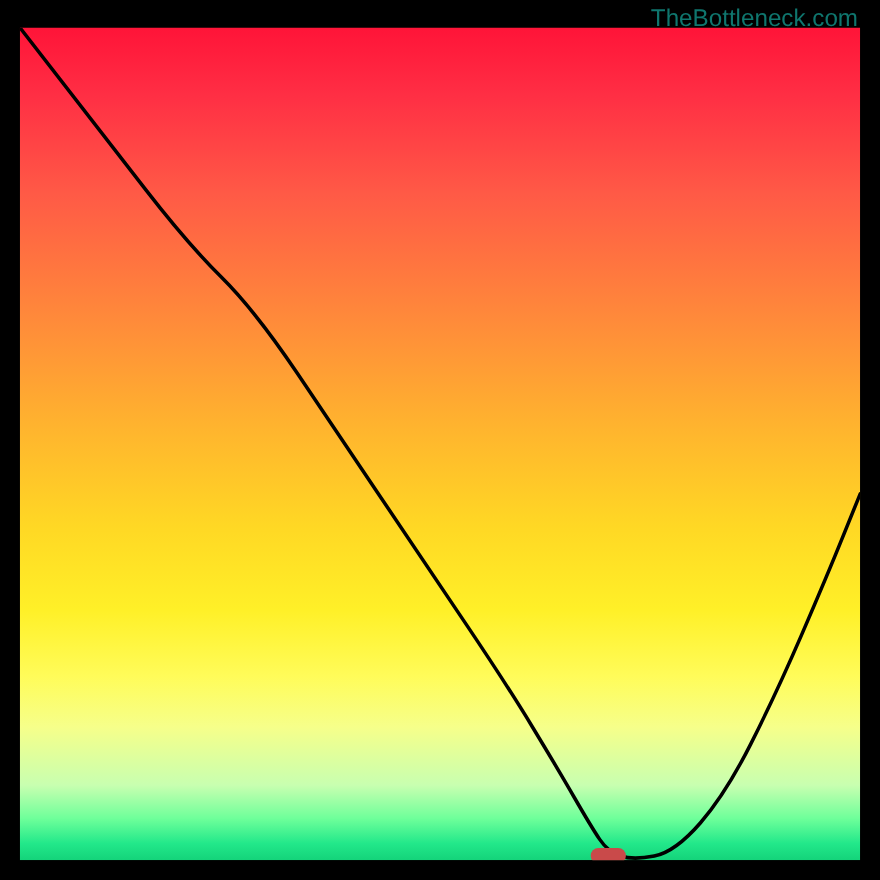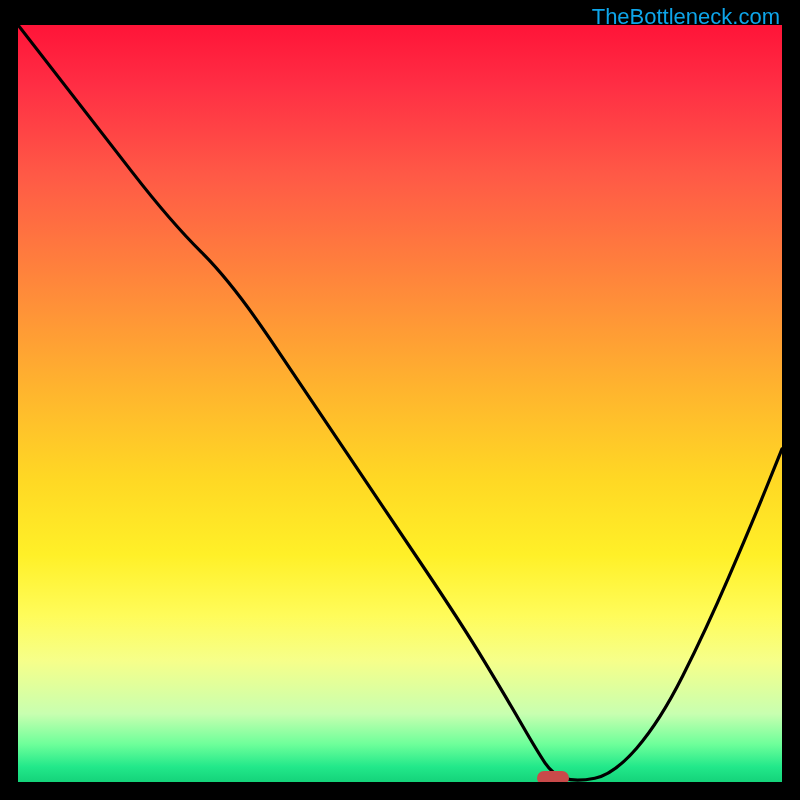--- a/index.html
+++ b/index.html
@@ -8,21 +8,21 @@
     width: 800px;
     height: 800px;
     background: #000;
     position: relative;
     font-family: Arial, sans-serif;
   }
   .watermark {
     position: absolute;
     top: 4px;
     right: 20px;
-    color: #0ea5e9;
+    color: #0f766e;
     font-size: 22px;
     font-weight: 500;
     z-index: 10;
   }
   .plot-area {
     position: absolute;
     left: 18px;
     top: 25px;
     width: 764px;
     height: 757px;

